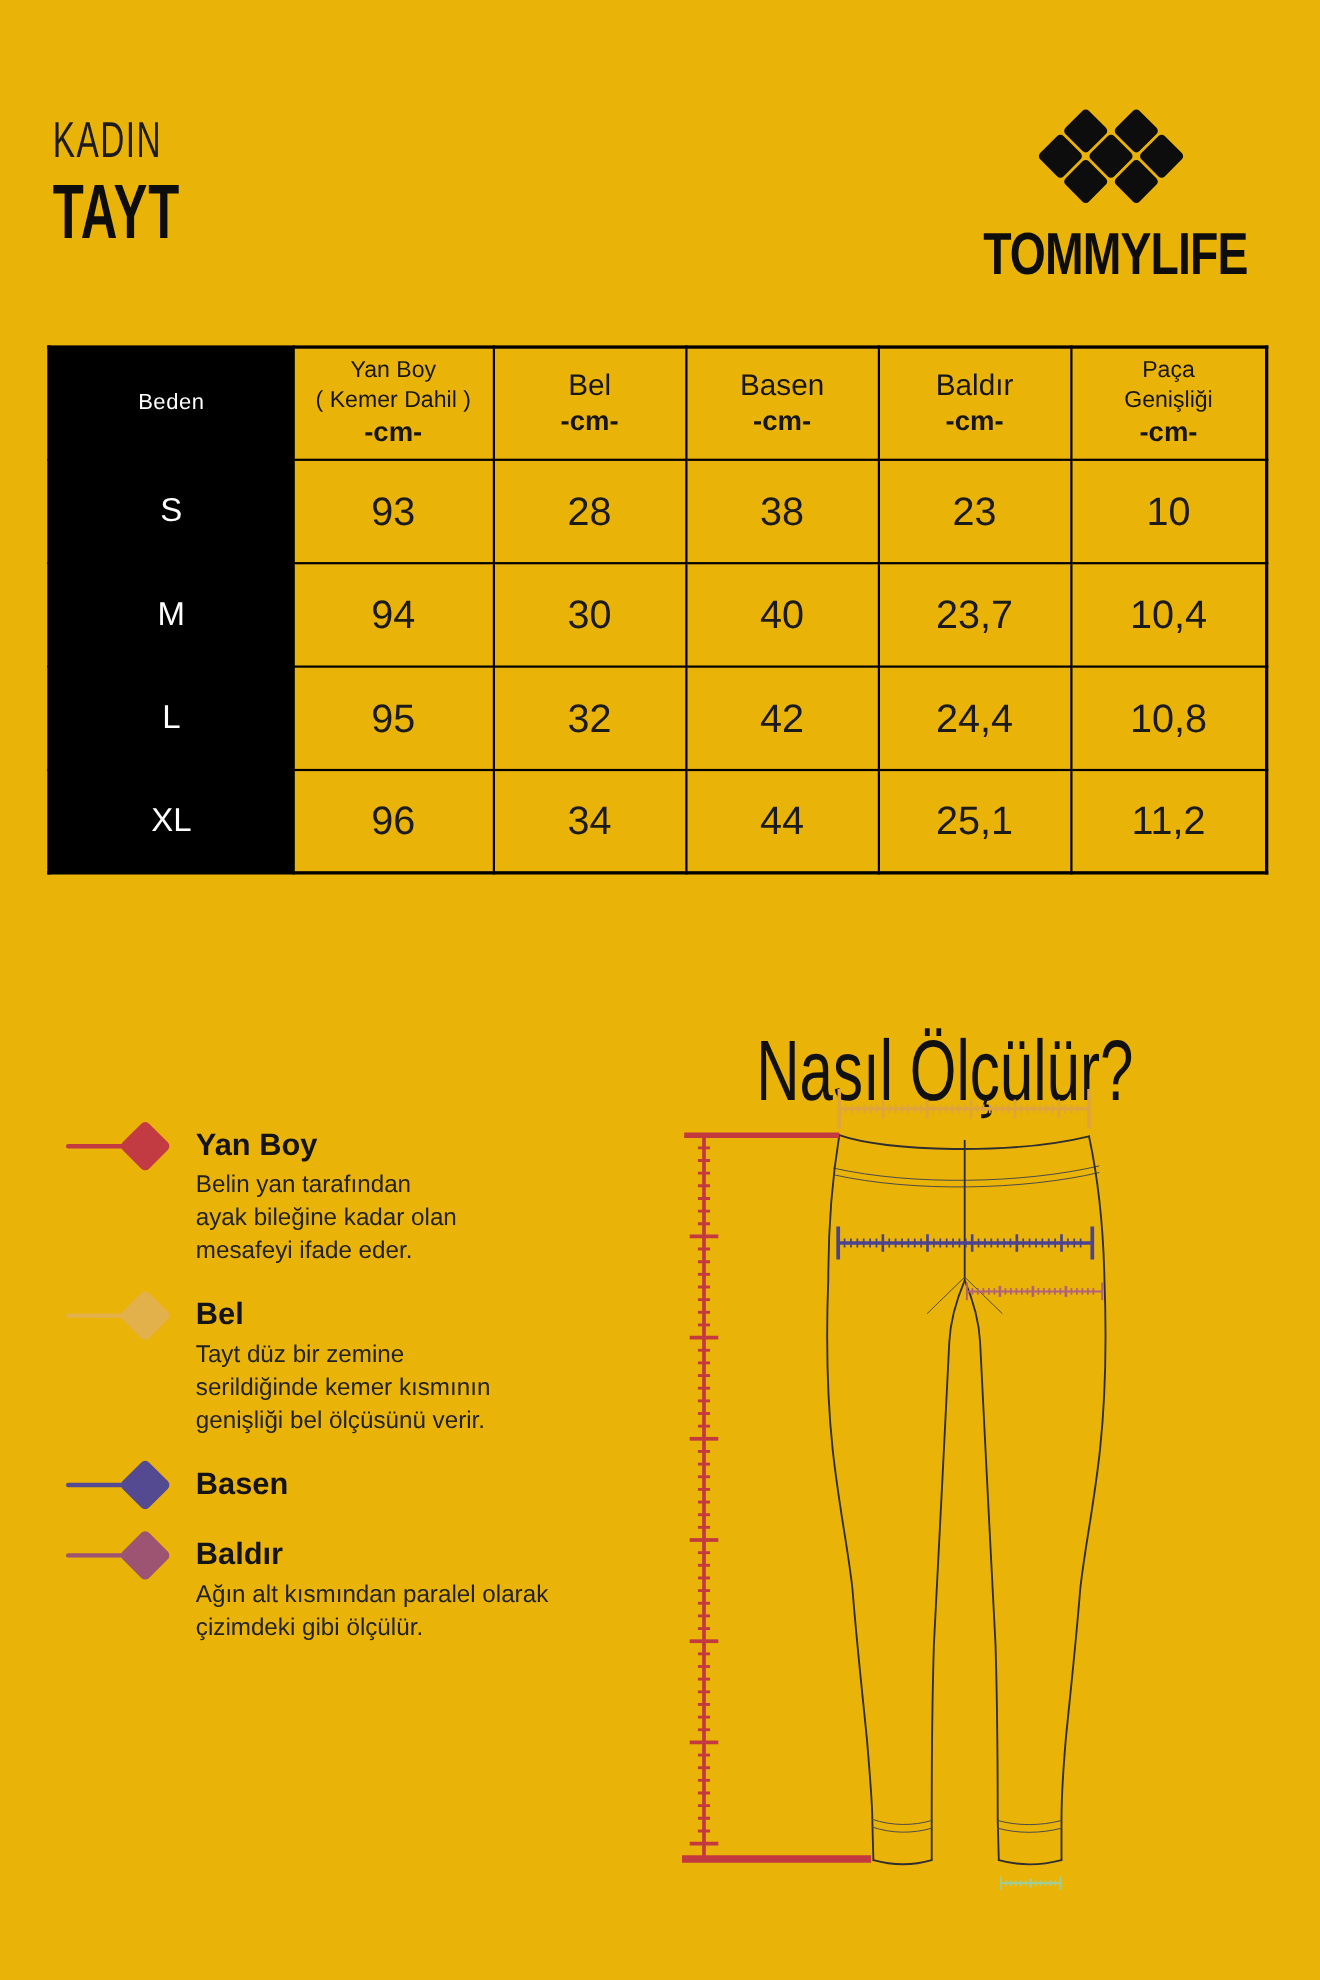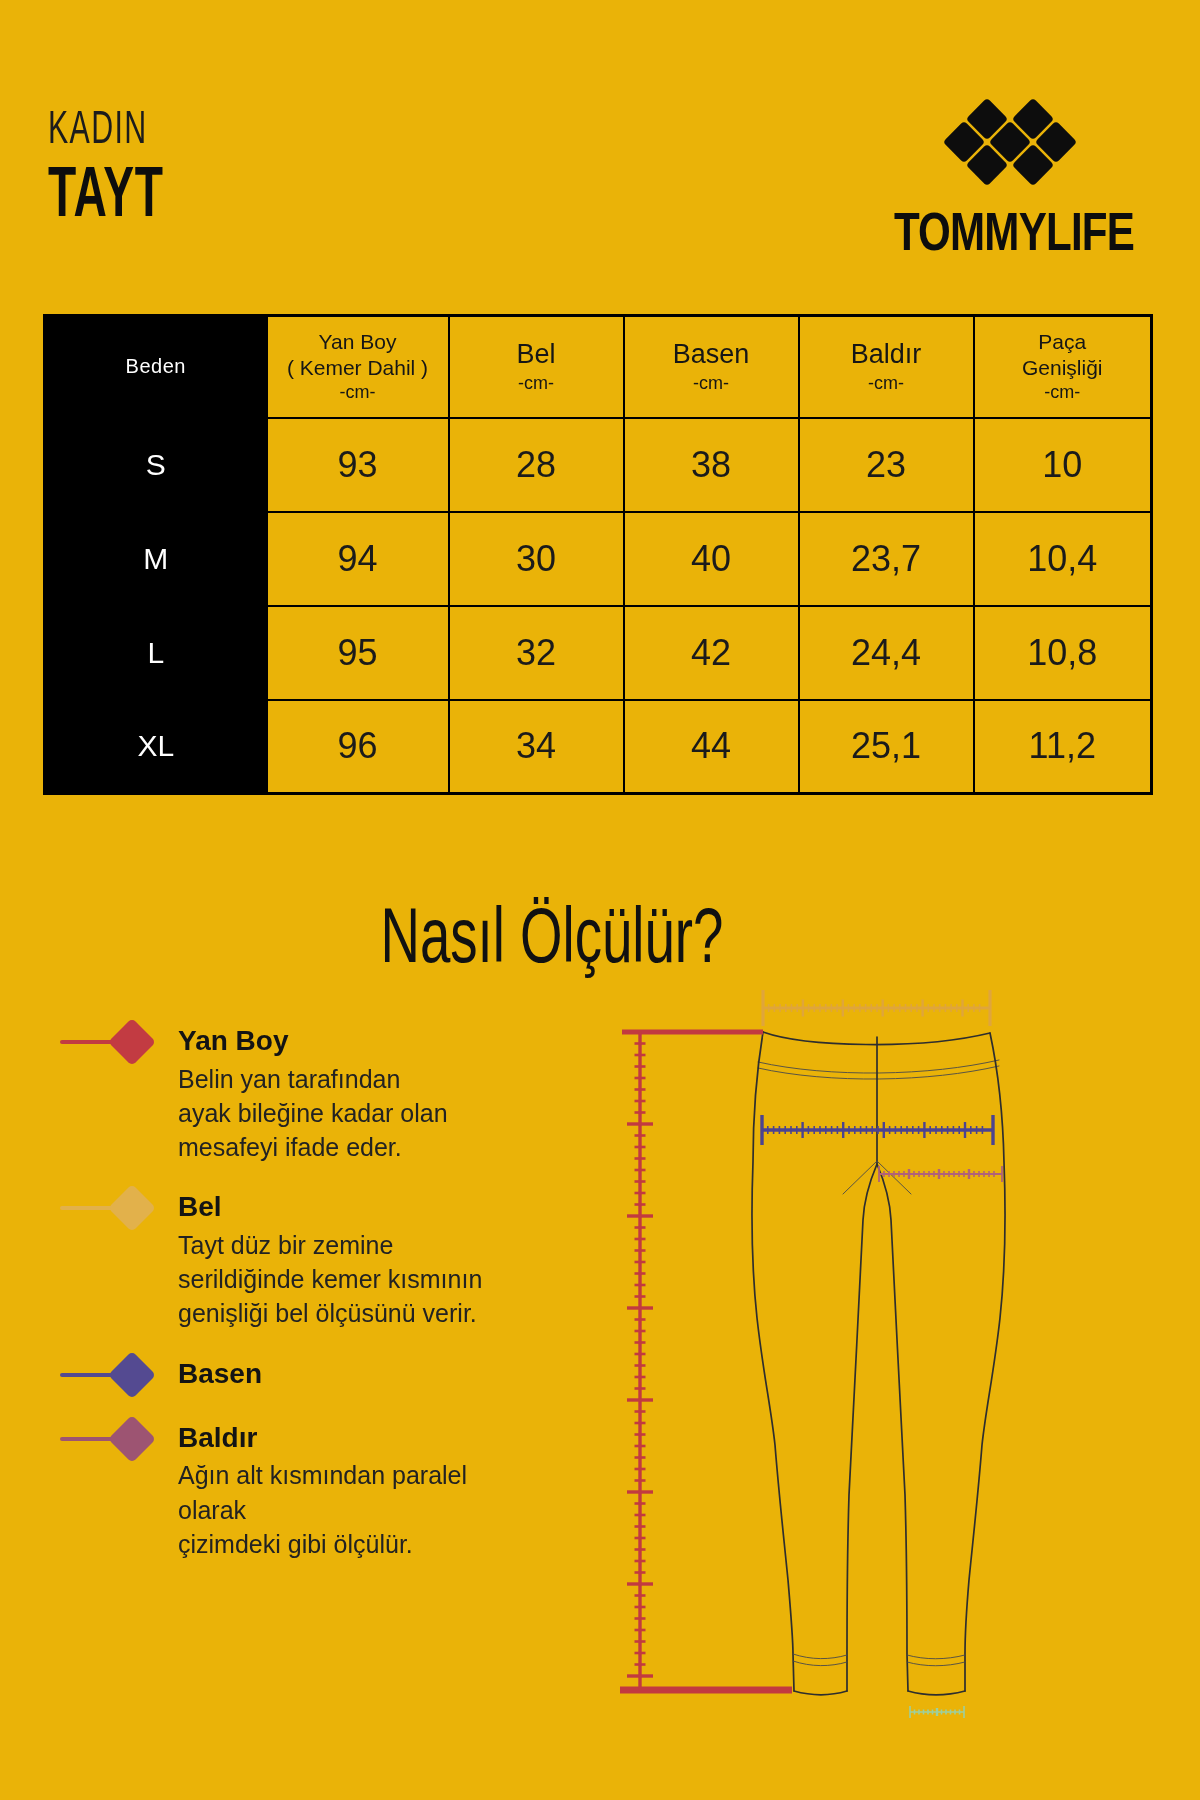--- a/index.html
+++ b/index.html
@@ -21,39 +21,39 @@
 
   
   table.size{position:absolute;left:43px;top:314px;width:1107px;height:477px;
              border-collapse:collapse;table-layout:fixed;}
   table.size td,table.size th{border:2px solid #000;text-align:center;vertical-align:middle;padding:0;}
   table.size{border:3px solid #000;}
   th.size-col,td.size-col{background:#000;color:#fff;border-color:#000;}
   .h-big{font-size:20px;font-weight:400;letter-spacing:.5px;}
   .h-title{font-size:21px;font-weight:400;line-height:1.25;}
   .h-title2{font-size:27px;font-weight:400;line-height:1.25;}
-  .h-unit{font-size:18px;font-weight:400;line-height:1.3;}
+  .h-unit{font-size:25px;font-weight:700;line-height:1.3;}
   td.val{font-size:36px;font-weight:400;color:#1b1b1b;}
   td.size-col{font-size:30px;font-weight:400;}
   tr.head-row{height:102px;}
   tr.data-row{height:94px;}
 
   
-  .measure-heading-wrap{position:absolute;left:0;top:890px;width:1104px;text-align:center;}
+  .measure-heading-wrap{position:absolute;left:0;top:928px;width:1104px;text-align:right;}
   .measure-heading{display:inline-block;font-size:78px;font-weight:400;letter-spacing:0px;
                    transform:scaleX(.70);transform-origin:center top;color:#111;white-space:nowrap;}
 
   .legend{position:absolute;left:60px;top:1024px;width:480px;}
   .legend-item{display:flex;align-items:flex-start;margin-bottom:26px;}
   .legend-icon{position:relative;width:105px;height:40px;flex:0 0 105px;margin-right:13px;margin-top:-2px;}
   .l-line{position:absolute;left:0;top:18px;width:62px;height:4px;border-radius:2px;}
   .l-diamond{position:absolute;left:55px;top:3px;width:34px;height:34px;border-radius:5px;
              transform:rotate(45deg);}
   .legend-title{font-size:28px;font-weight:700;color:#141414;line-height:1.2;}
-  .legend-desc{font-size:25px;font-weight:400;color:#222;line-height:1.37;margin-top:4px;
+  .legend-desc{font-size:22px;font-weight:400;color:#222;line-height:1.37;margin-top:4px;
                white-space:pre-line;}
 
   .diagram{position:absolute;left:590px;top:990px;width:520px;height:745px;}
   .sketch{stroke:#2e2e2e;fill:none;stroke-width:1.7;stroke-linecap:round;}
   .sketch-thin{stroke:#4a4a4a;fill:none;stroke-width:.9;stroke-linecap:round;}
 </style>
 </head>
 <body>
 
 <div class="page">

